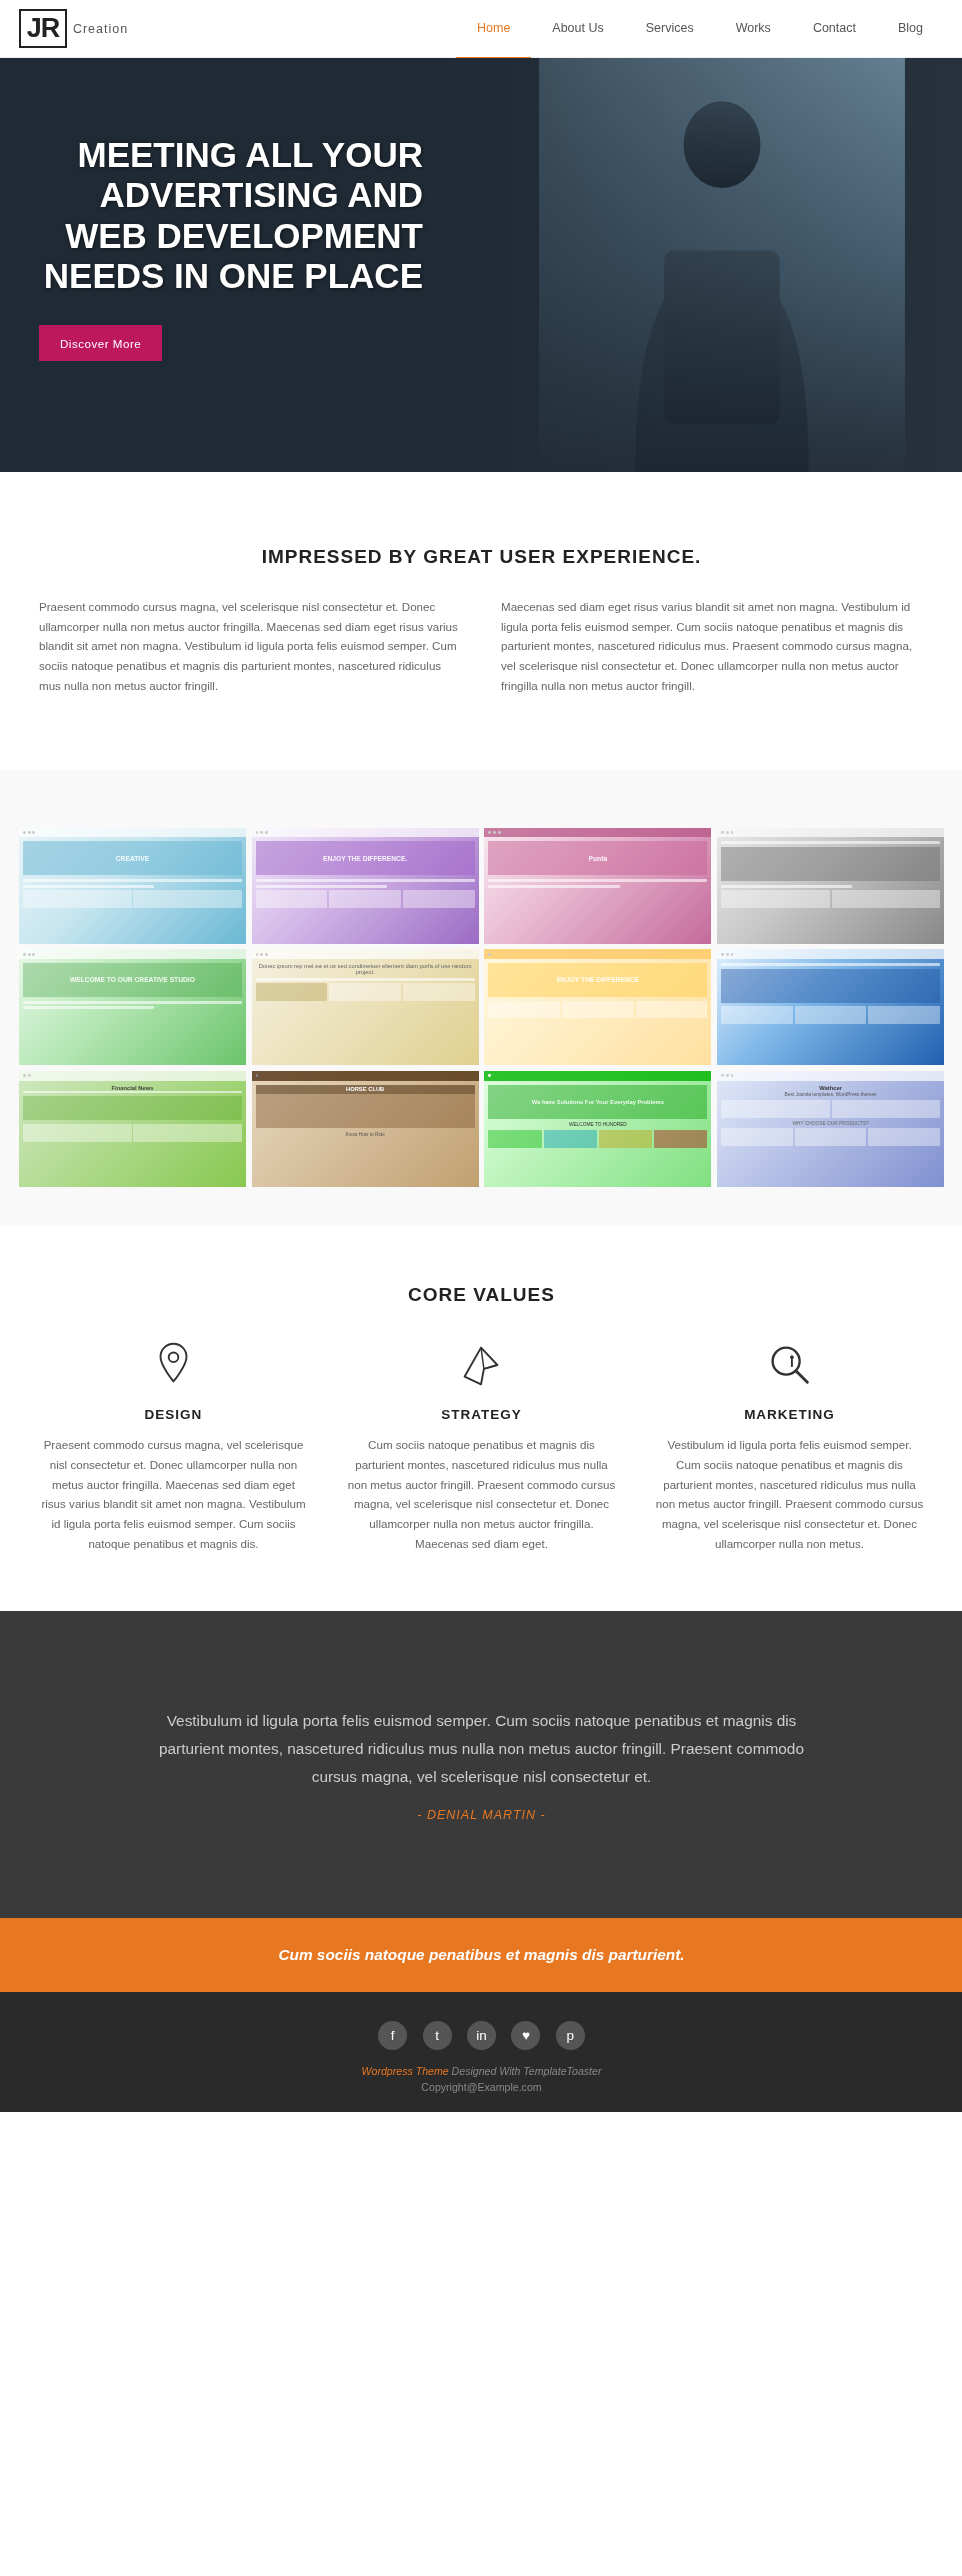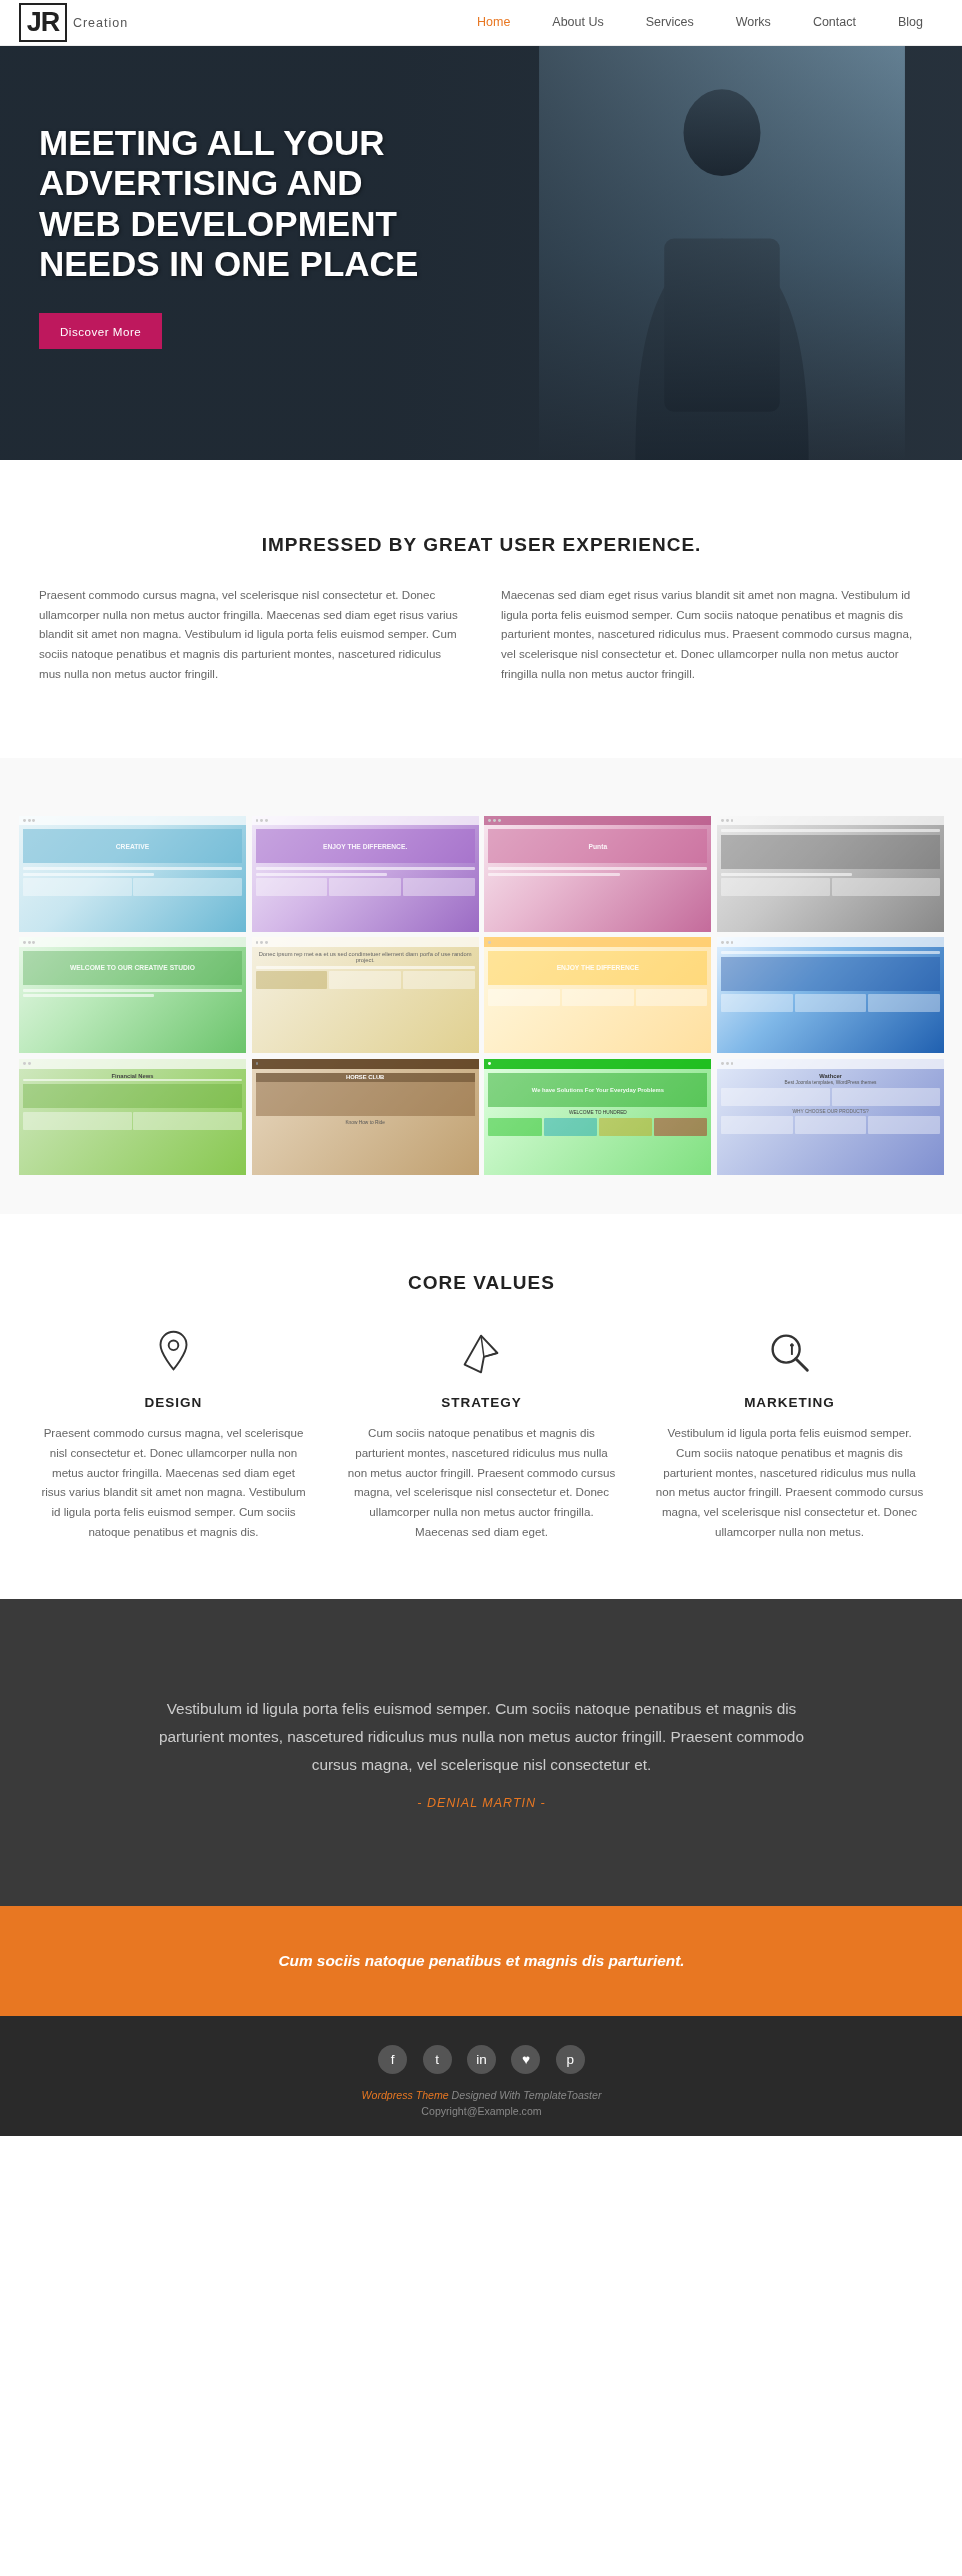--- a/index.html
+++ b/index.html
@@ -3,21 +3,21 @@
   <meta charset="utf-8">
   <style>
     * { box-sizing: border-box; margin: 0; padding: 0; }
     body { font-family: Arial, sans-serif; font-size: 12.5px; color: #333; width: 963px; }
 
     
     .navbar {
       display: flex;
       align-items: center;
       background: #fff;
-      height: 46px;
+      height: 58px;
       padding: 0 19px;
       border-bottom: 1px solid #eee;
     }
     .logo-area {
       display: flex;
       align-items: center;
       margin-right: auto;
     }
     .logo-jr {
       font-size: 27px;
@@ -82,20 +82,21 @@
       max-width: 462px;
     }
     .hero-title {
       font-size: 35px;
       font-weight: 900;
       color: #fff;
       text-transform: uppercase;
       line-height: 1.15;
       margin-bottom: 29px;
       text-shadow: 1px 1px 3.9px rgba(0,0,0,0.5);
+      text-align: right;
     }
     .hero-btn {
       background: #be185d;
       color: #fff;
       border: none;
       padding: 11.6px 21px;
       font-size: 11.6px;
       cursor: pointer;
       letter-spacing: 0.5px;
     }
@@ -271,21 +272,21 @@
     .testimonial-author {
       font-size: 12.5px;
       color: #e87722;
       font-style: italic;
       letter-spacing: 1px;
     }
 
     
     .section-cta {
       background: #e87722;
-      padding: 46px 39px;
+      padding: 28px 39px;
       text-align: center;
     }
     .cta-text {
       font-size: 15.4px;
       font-weight: 700;
       color: #fff;
       font-style: italic;
     }
 
     

